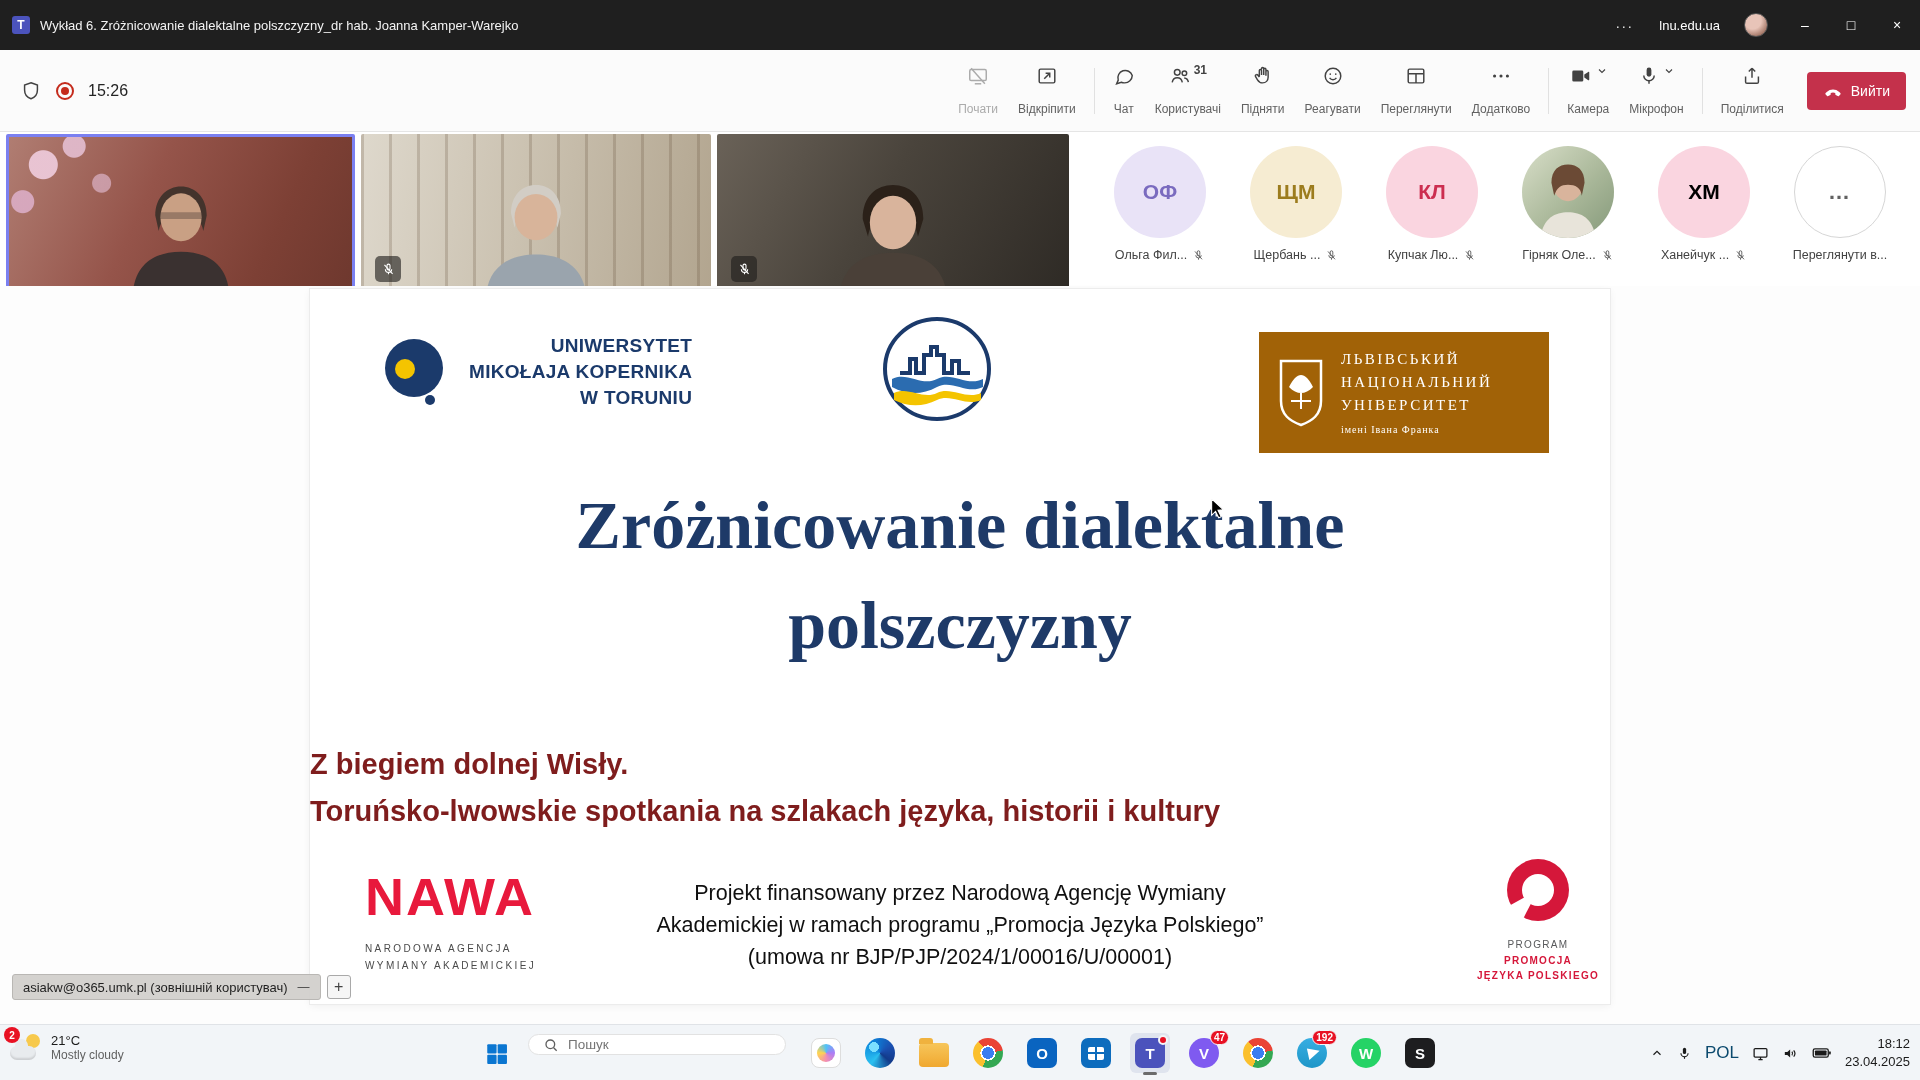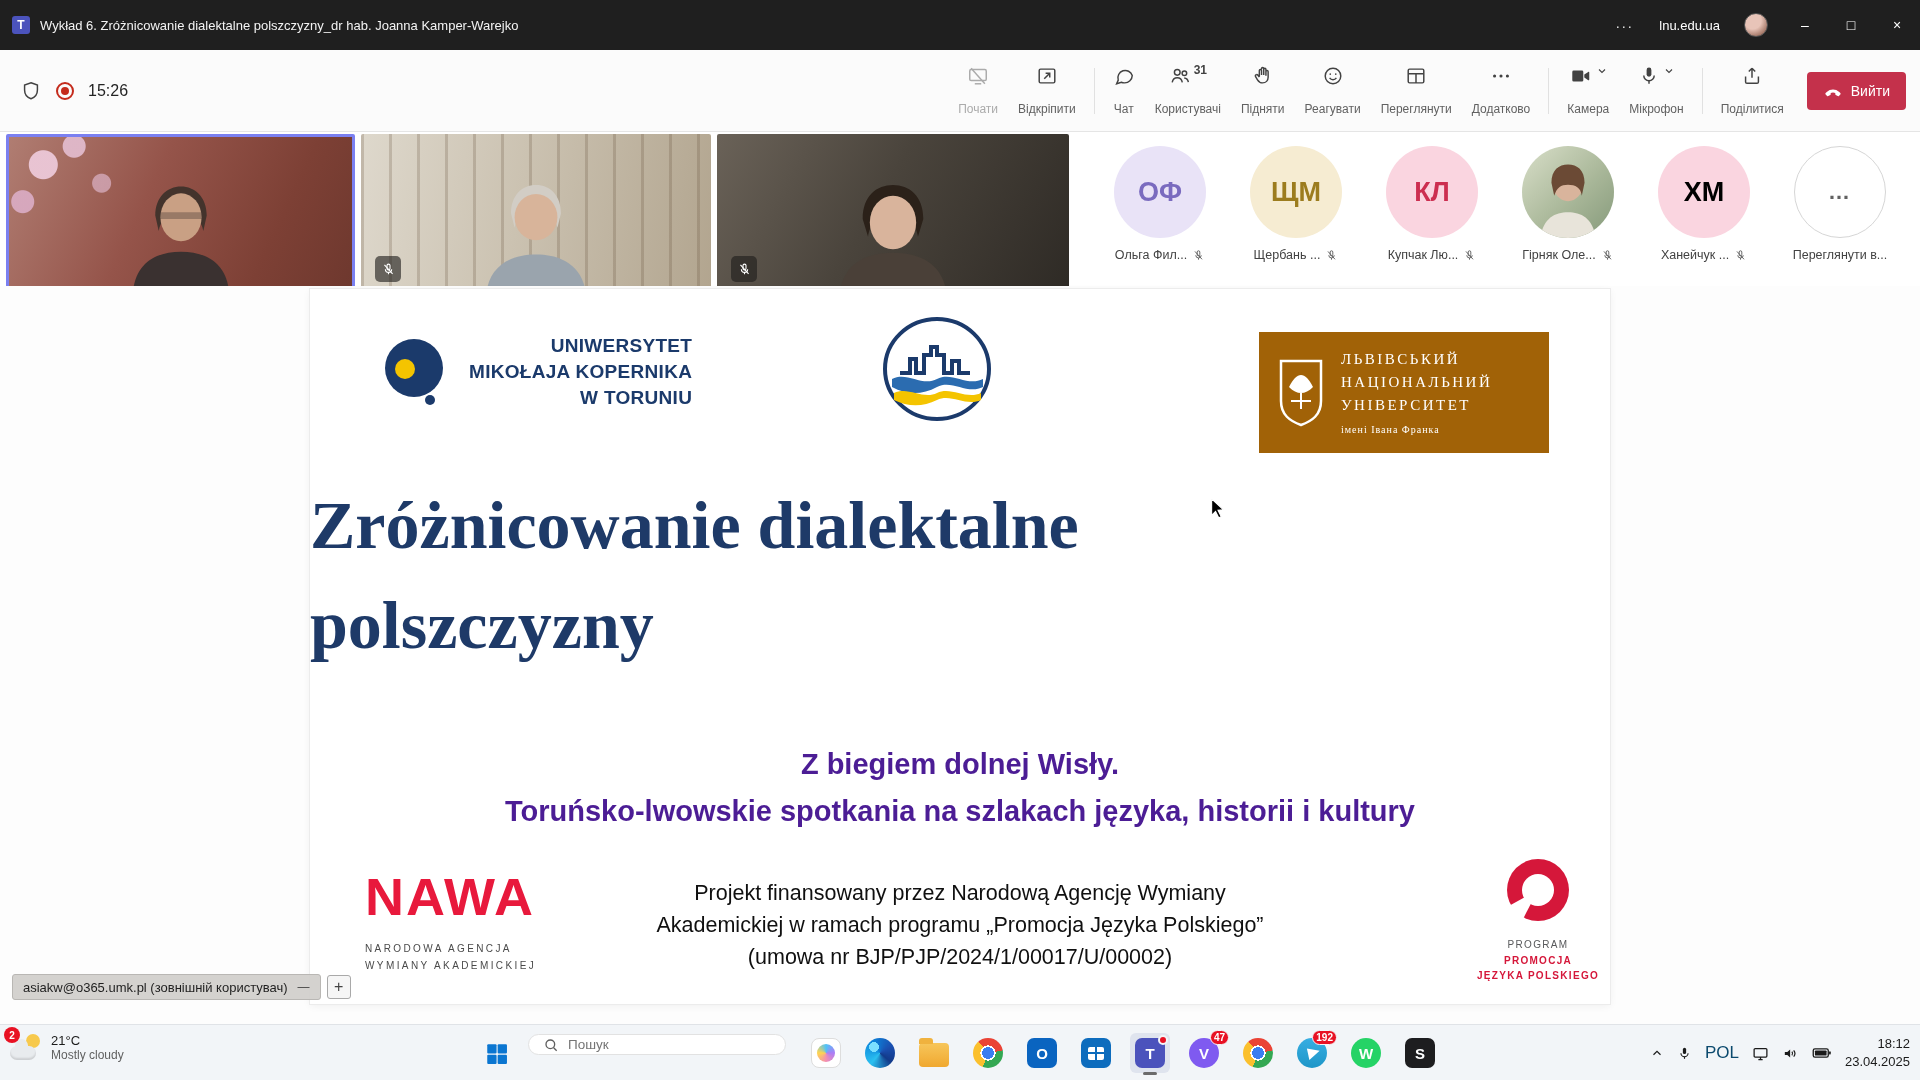--- a/index.html
+++ b/index.html
@@ -50,21 +50,21 @@
       background:
         repeating-linear-gradient(90deg, rgba(92,70,48,.22) 0 3px, transparent 3px 28px),
         linear-gradient(100deg,#ded8cc 0%,#cbc2b1 45%,#b2a58f 100%); }
   .tile3 { left:717px; width:352px; }
   .tile3 .scene { position:absolute; inset:0;
       background:linear-gradient(120deg,#6a6258 0%,#4a443c 45%,#2e2a25 100%); }
   .mic-badge { position:absolute; left:14px; bottom:12px; width:26px; height:26px; border-radius:5px; background:rgba(30,29,28,.62); display:flex; align-items:center; justify-content:center; }
 
   .participants { position:absolute; left:1092px; top:0; display:flex; }
   .participant { width:136px; display:flex; flex-direction:column; align-items:center; cursor:pointer; }
-  .p-avatar { width:92px; height:92px; border-radius:50%; margin-top:14px; display:flex; align-items:center; justify-content:center; font-size:27px; font-weight:600; position:relative; overflow:hidden; }
+  .p-avatar { width:92px; height:92px; border-radius:50%; margin-top:14px; display:flex; align-items:center; justify-content:center; font-size:21px; font-weight:600; position:relative; overflow:hidden; }
   .p1 .p-avatar { background:#e9e3f7; color:#7a6bbf; }
   .p2 .p-avatar { background:#f6ecd2; color:#9c7c1e; }
   .p3 .p-avatar { background:#fad5e0; color:#cc2e50; }
   .p4 .p-avatar { background:linear-gradient(135deg,#d9dfc9 0%,#aab89a 55%,#85997a 100%); }
   .p5 .p-avatar { background:#fad5e0; color:#000000; }
   .p6 .p-avatar { background:#fff; border:1px solid #d6d6d6; color:#616161; font-size:22px; letter-spacing:2px; }
   .p-name-row { margin-top:10px; display:flex; align-items:center; gap:5px; font-size:12.5px; color:#424242; white-space:nowrap; }
 
   
   .stage { position:absolute; top:286px; left:0; right:0; bottom:56px; background:#fdfdfd; }
@@ -77,22 +77,22 @@
   .umk-dot-yellow { position:absolute; left:10px; top:20px; width:20px; height:20px; border-radius:50%; background:#f4c400; }
   .umk-dot-small { position:absolute; left:40px; top:56px; width:10px; height:10px; border-radius:50%; background:#1b3a6b; }
   .umk-text { color:#1b3a6b; font-weight:700; font-size:19px; line-height:1.38; letter-spacing:.3px; white-space:nowrap;text-align:right; }
 
   .torun-emblem { left:570px; top:28px; }
 
   .lviv-logo { left:949px; top:43px; width:290px; height:121px; background:#a16207; display:flex; align-items:center; padding:0 16px; gap:14px; color:#fff; }
   .lviv-text { font-family:"Liberation Serif","DejaVu Serif",serif; letter-spacing:2.5px; font-size:15px; line-height:1.55; }
   .lviv-sub { font-size:10px; letter-spacing:1px; margin-top:4px; }
 
-  .slide-title { top:186px; width:100%; text-align:left; font-family:"Liberation Serif","DejaVu Serif",serif; font-weight:700; font-size:68px; color:#1e3a68; line-height:100px; }
-  .slide-sub { top:452px; width:100%; text-align:center; font-weight:700; font-size:29px; color:#4c1d95; line-height:47px; }
+  .slide-title { top:186px; width:100%; text-align:center; font-family:"Liberation Serif","DejaVu Serif",serif; font-weight:700; font-size:68px; color:#1e3a68; line-height:100px; }
+  .slide-sub { top:452px; width:100%; font-weight:700; font-size:29px; color:#7f1d1d; line-height:47px; }
 
   .nawa { left:55px; top:578px; }
   .nawa-word { font-size:54px; font-weight:800; color:#e8193c; letter-spacing:2px; transform:scaleY(.96); transform-origin:left top; }
   .nawa-sub { margin-top:12px; font-size:10px; letter-spacing:2.4px; color:#4a4a4a; line-height:1.65; }
 
   .funding { top:588px; width:100%; text-align:center; font-size:21.5px; color:#101010; line-height:32px; }
 
   .program-logo { left:1146px; top:566px; width:164px; text-align:center; }
   .program-text { margin-top:8px; font-size:10px; letter-spacing:1.3px; line-height:1.55; color:#58595b; }
   .program-text .red { color:#d5173a; font-weight:700; }
@@ -472,21 +472,21 @@
         <div class="nawa-word">NAWA</div>
         <div class="nawa-sub">
           <div>NARODOWA AGENCJA</div>
           <div>WYMIANY AKADEMICKIEJ</div>
         </div>
       </div>
 
       <div class="funding">
         <div>Projekt finansowany przez Narodową Agencję Wymiany</div>
         <div>Akademickiej w ramach programu „Promocja Języka Polskiego”</div>
-        <div>(umowa nr BJP/PJP/2024/1/00017/U/00002)</div>
+        <div>(umowa nr BJP/PJP/2024/1/00016/U/00001)</div>
       </div>
 
       <div class="program-logo">
         <svg width="70" height="70" viewBox="0 0 70 70">
           <circle cx="35" cy="35" r="31" fill="#d5173a"></circle>
           <circle cx="35" cy="35" r="16" fill="#fff"></circle>
           <path d="M35 35 L4 52 A31 31 0 0 0 20 64 Z" fill="#fff"></path>
         </svg>
         <div class="program-text">
           <div>PROGRAM</div>

